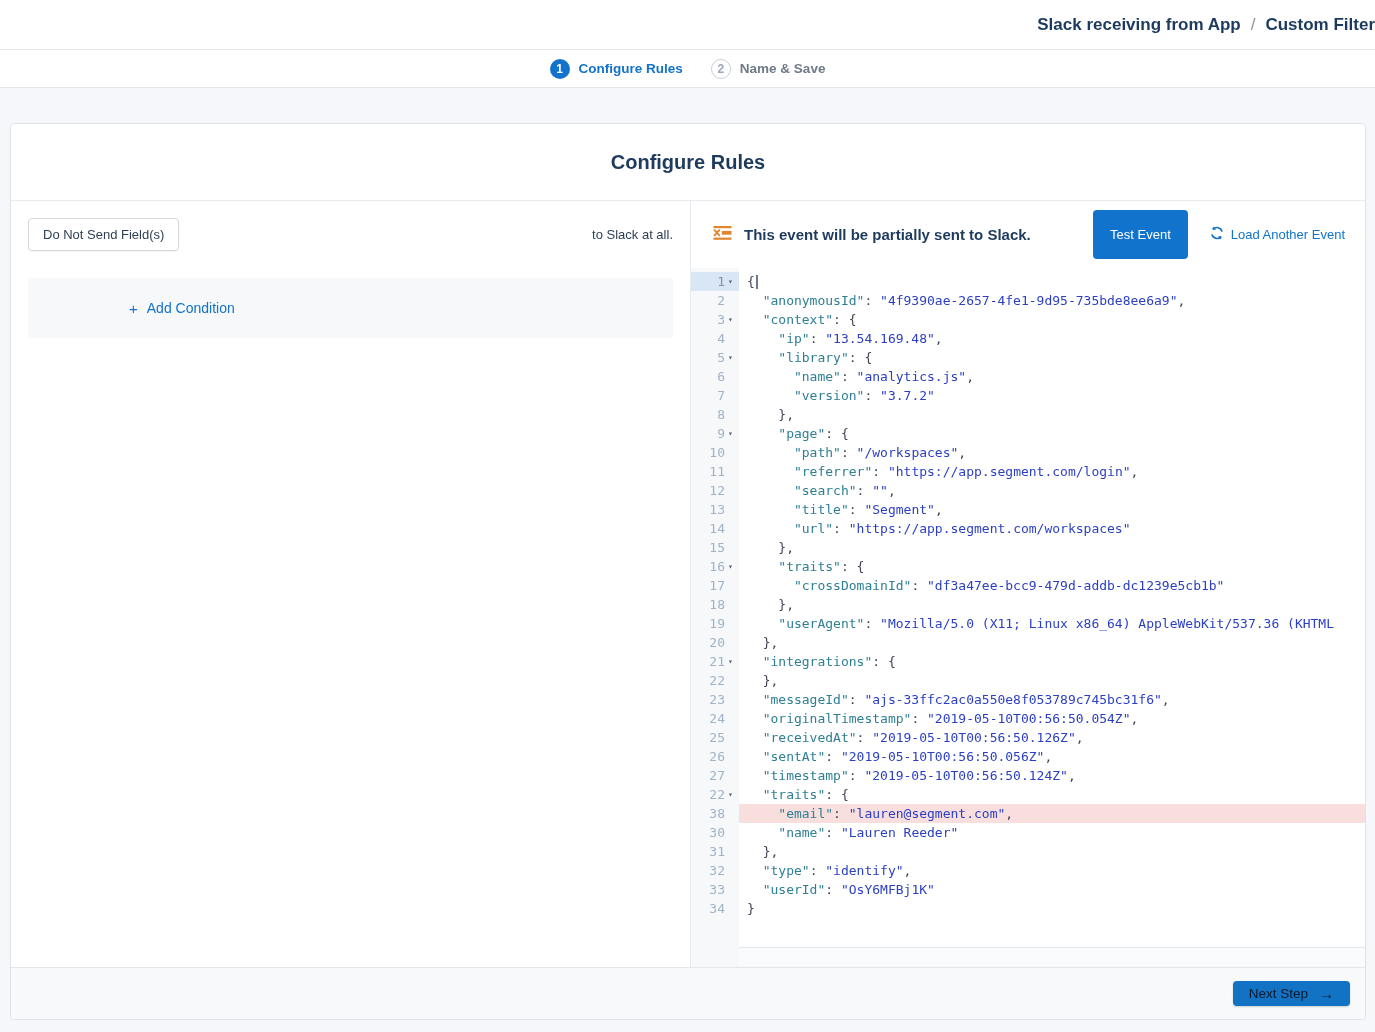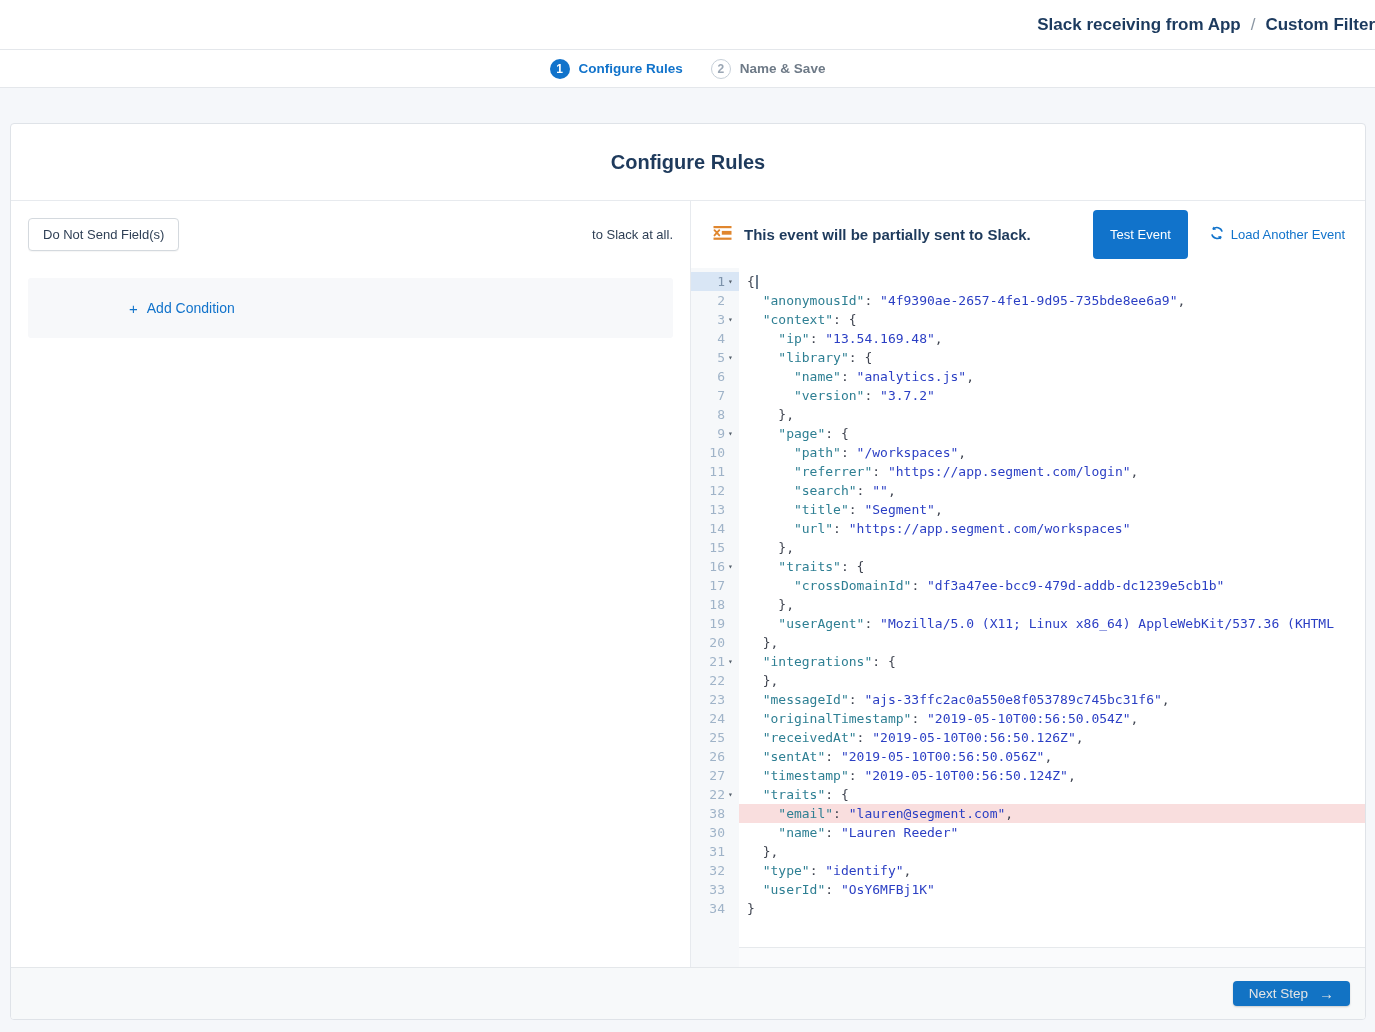--- a/index.html
+++ b/index.html
@@ -92,21 +92,21 @@
   .tok-s { color:#2b3fc4; }
   .cursor { display:inline-block; width:2px; height:14px; background:#6b7b8d; vertical-align:text-bottom; margin-left:1px; }
   .hscroll { height:20px; flex-shrink:0; border-top:1px solid #e6e9ec; background:#fafbfc; }
 
   
   .card-footer {
     height:52px; flex-shrink:0; border-top:1px solid #e4e7ea; background:#f7f9fa;
     display:flex; align-items:center; justify-content:flex-end; padding-right:15px;
   }
   .next-btn {
-    background:#1273c4; color:#e5e5e5; border:none; border-radius:4px; cursor:pointer;
+    background:#1273c4; color:#0f172a; border:none; border-radius:4px; cursor:pointer;
     font-size:13.5px; padding:4px 16px; display:flex; align-items:center; gap:11px;
     font-family:inherit; box-shadow:0 1px 2px rgba(0,0,0,0.18);
   }
   .next-btn .arrow { font-size:15px; }
 </style>
 </head>
 <body>
 
 <div class="app-header">
   <span>Slack receiving from App</span>

